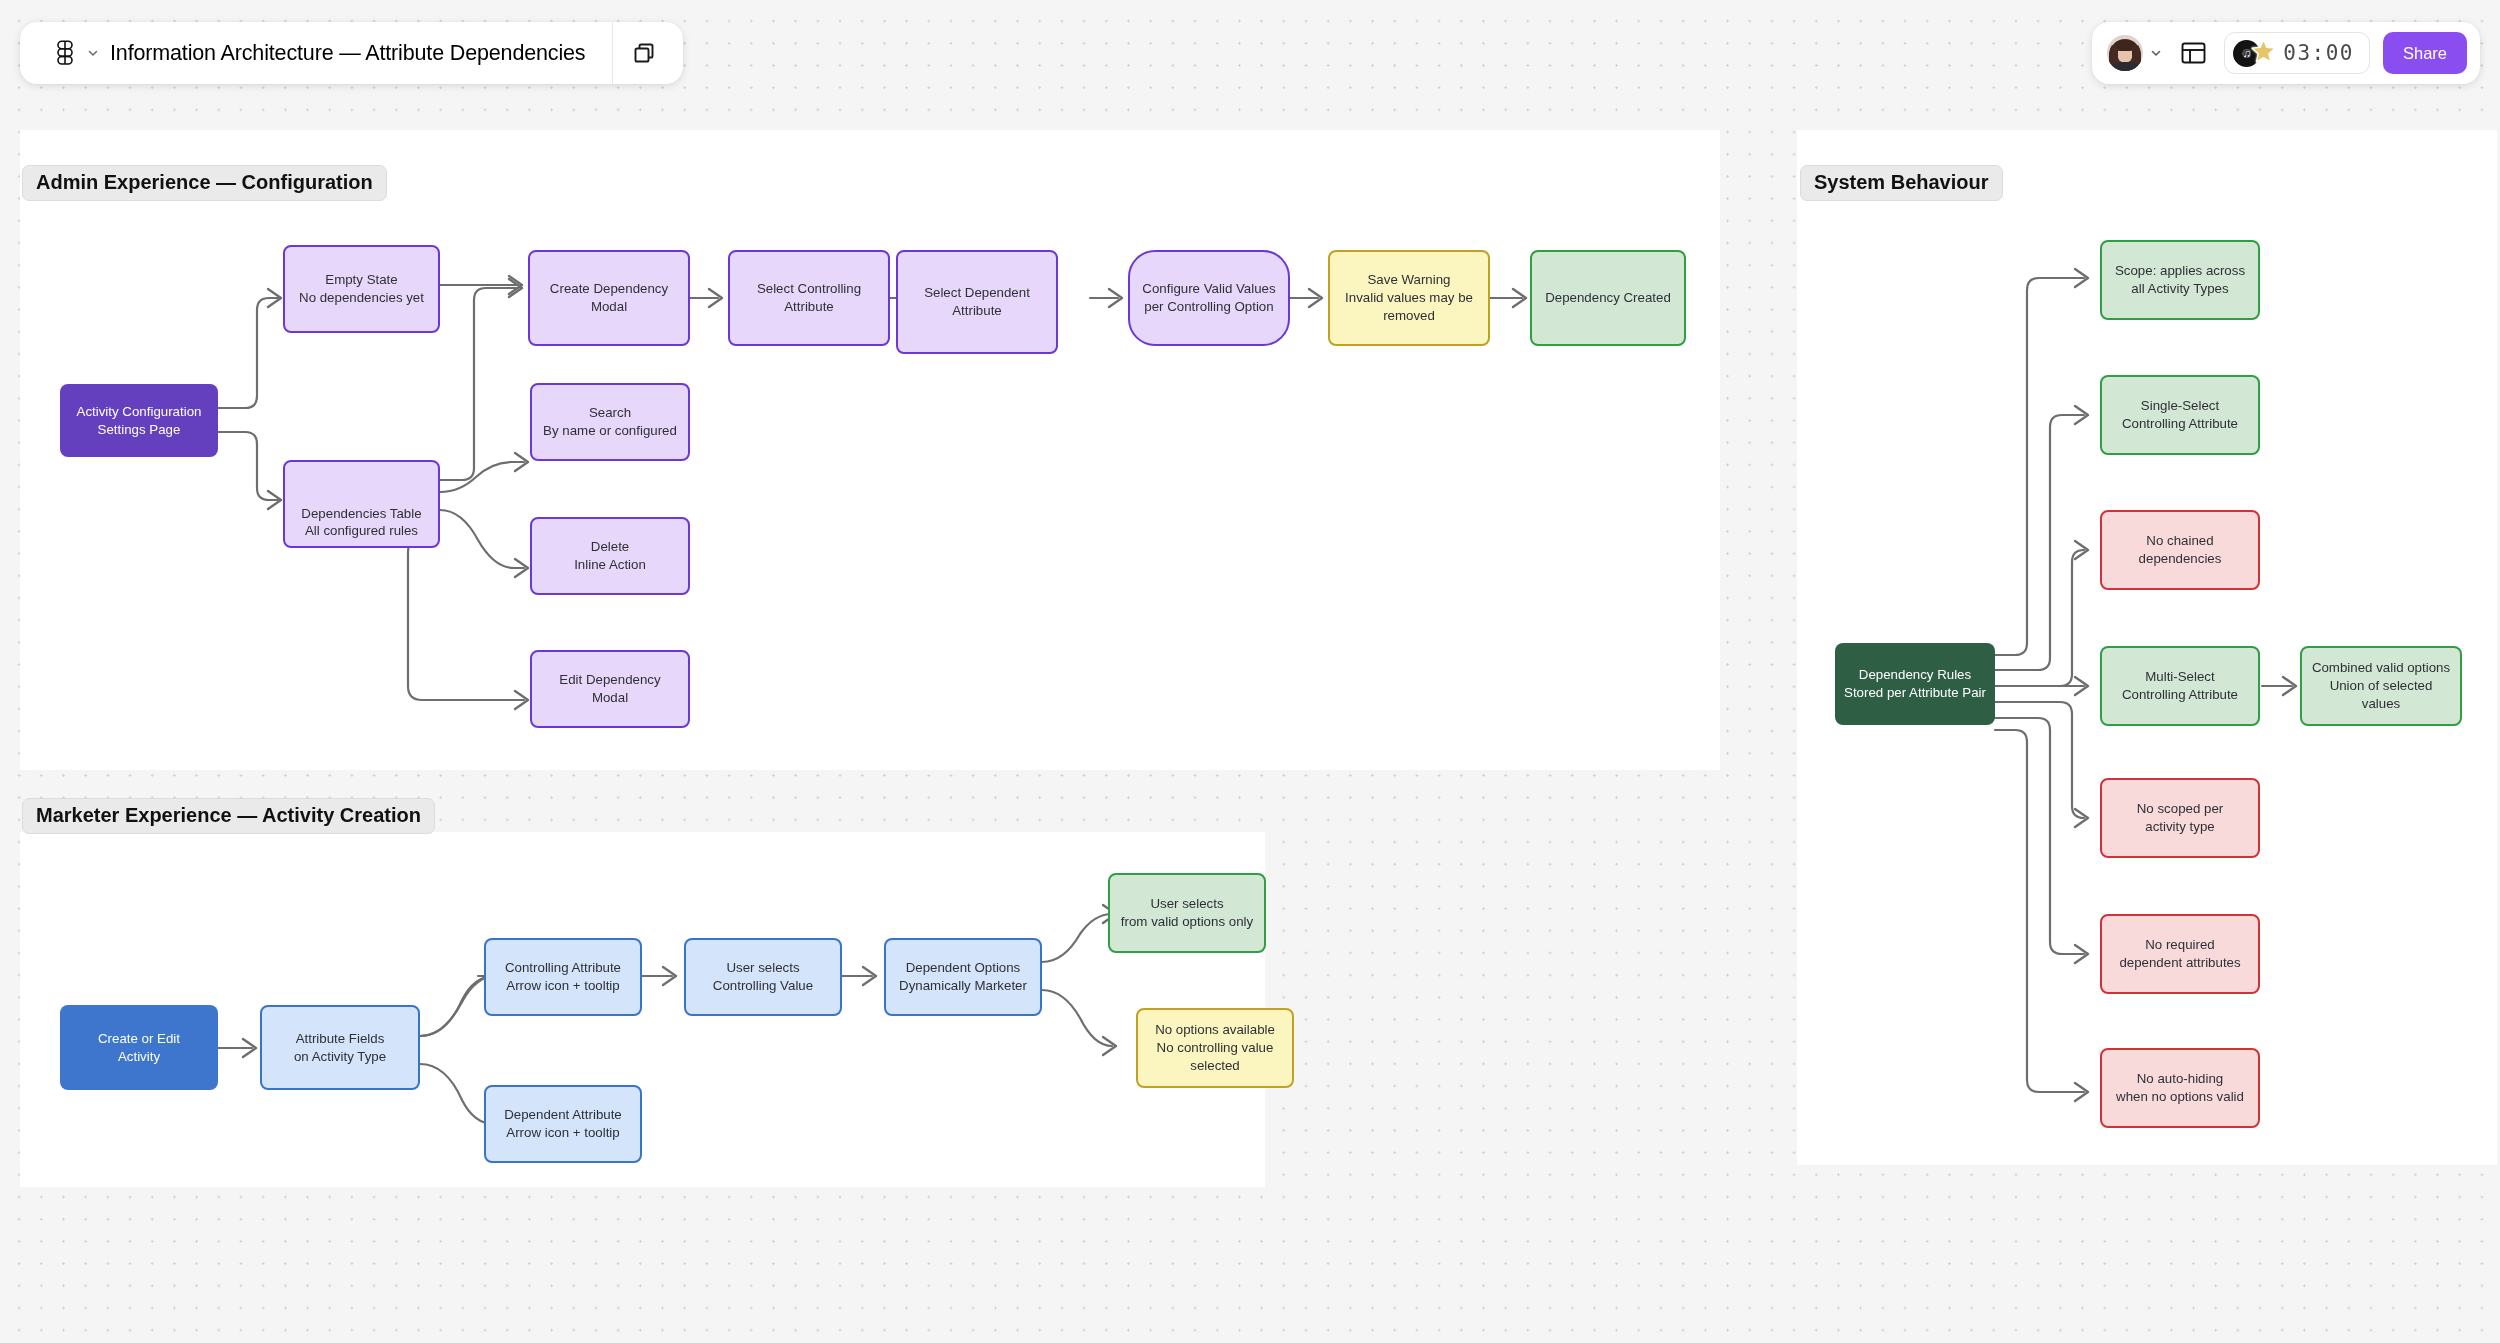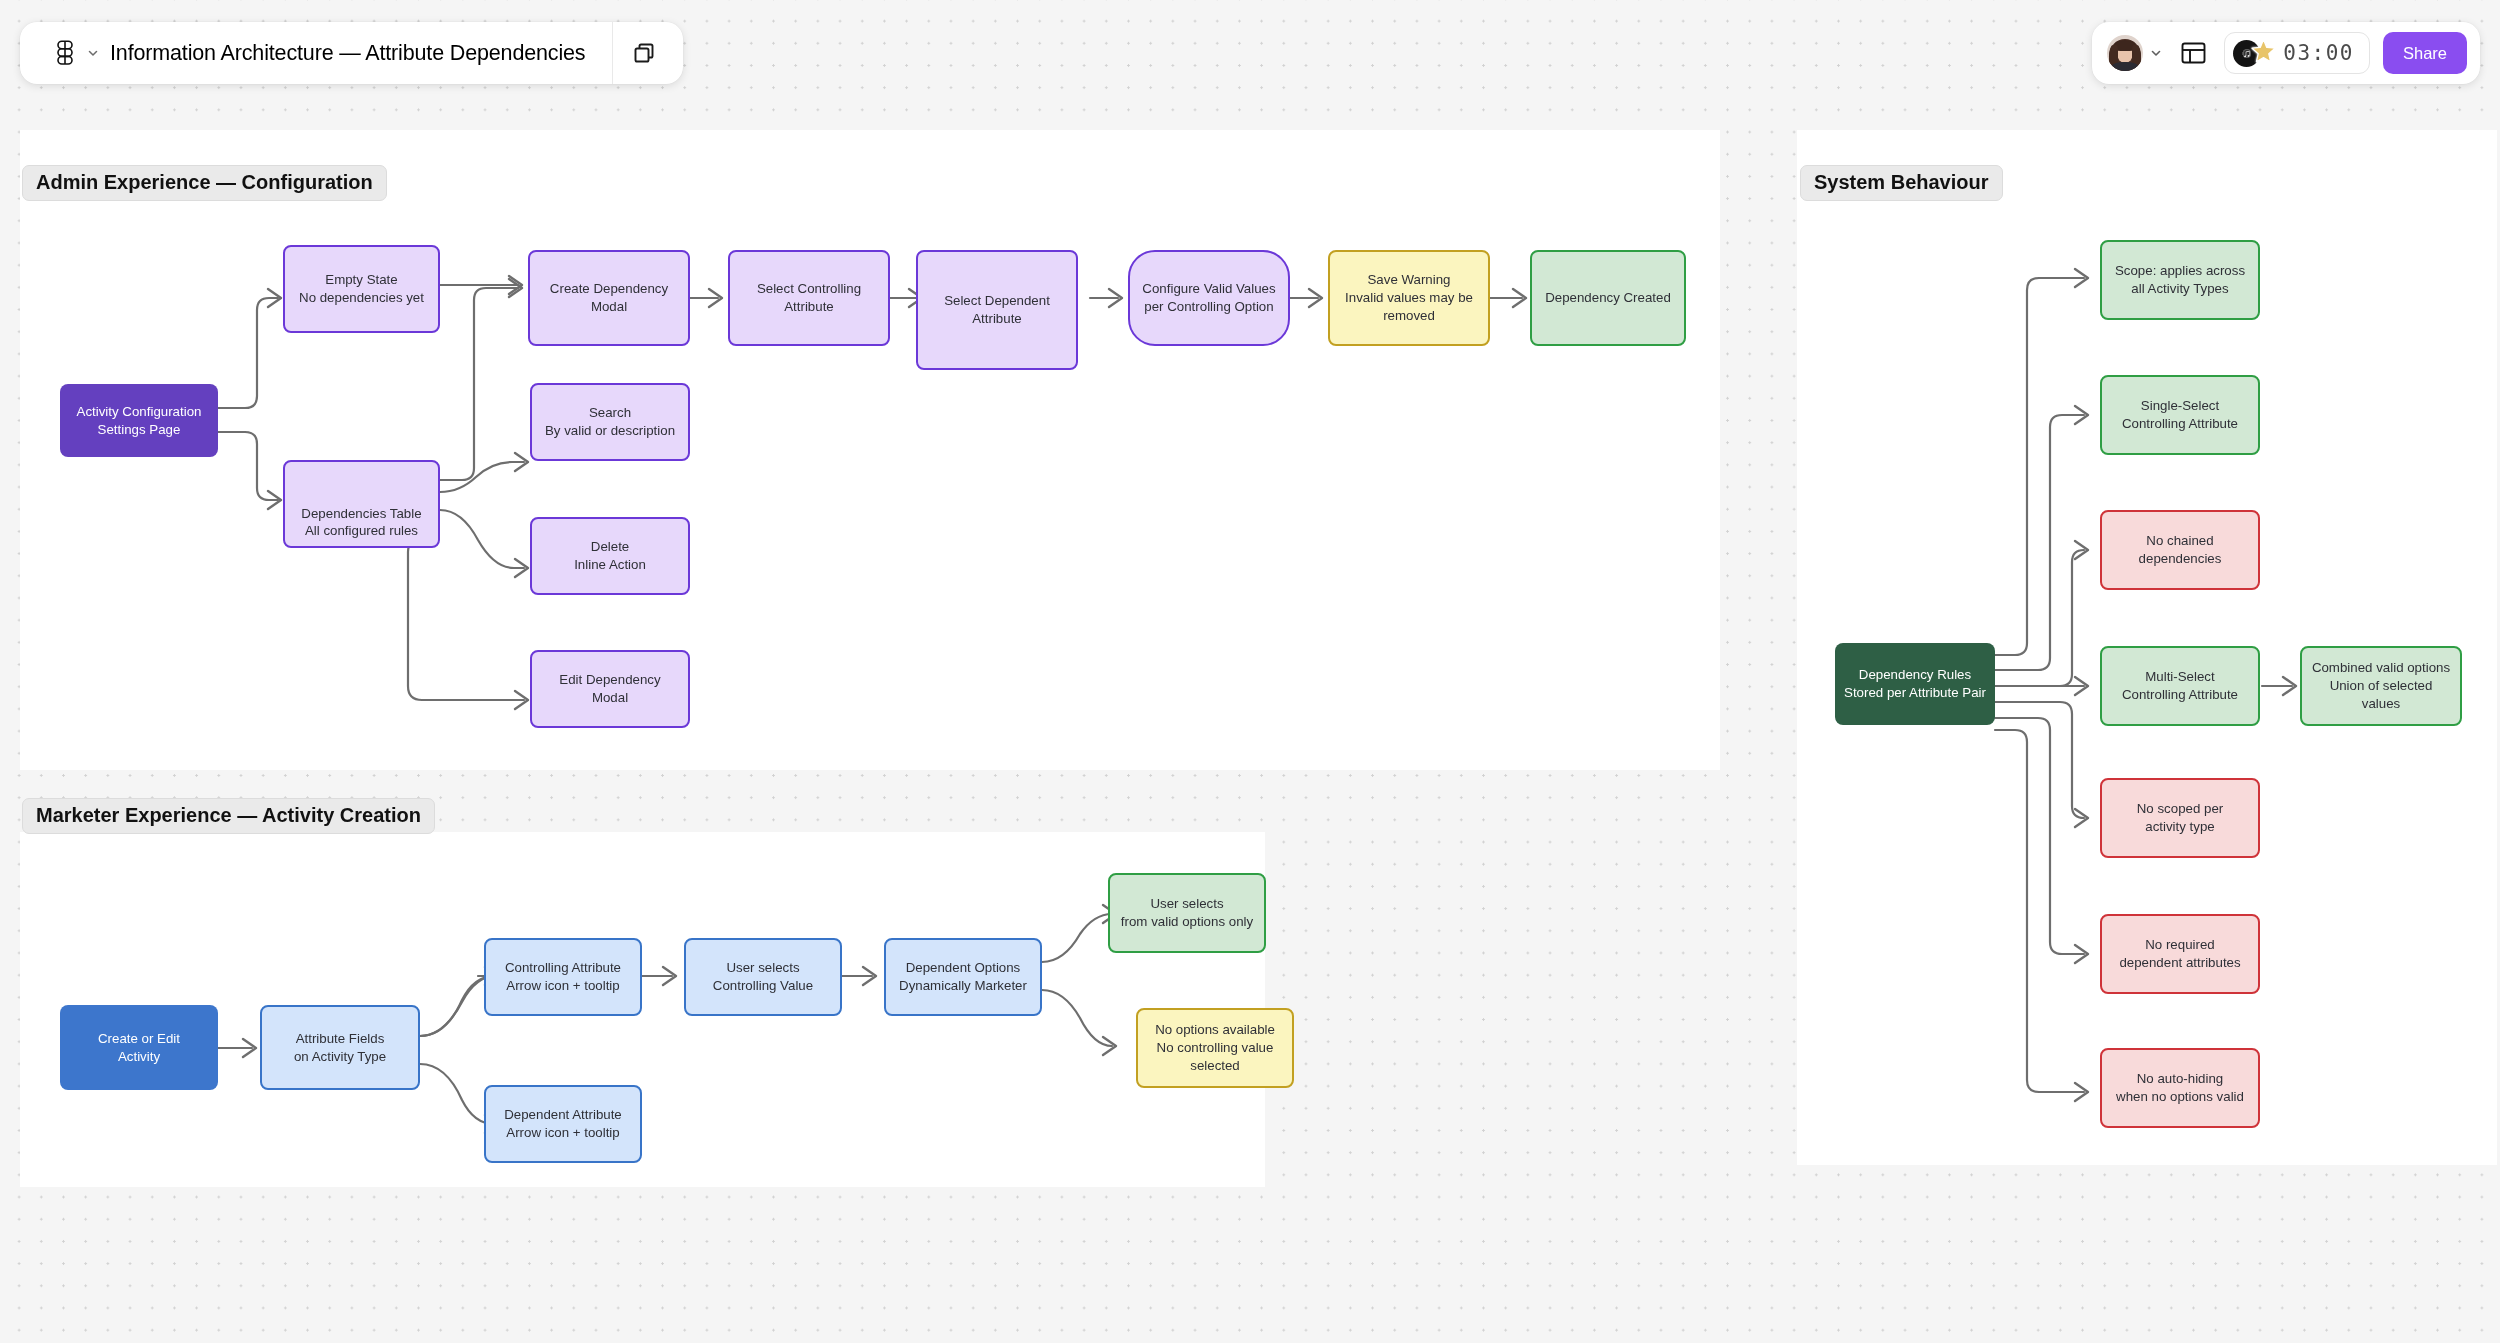--- a/index.html
+++ b/index.html
@@ -282,21 +282,21 @@
     </div>
   </div>
 
   <div class="node n-purple" style="left:728px; top:250px; width:162px; height:96px;">
     <div>
       <span>Select Controlling</span>
       <span>Attribute</span>
     </div>
   </div>
 
-  <div class="node n-purple" style="left:916px; top:250px; width:162px; height:120px;justify-content:center;">
+  <div class="node n-purple" style="left:896px; top:250px; width:162px; height:104px;justify-content:center;">
     <div>
       <span>Select Dependent</span>
       <span>Attribute</span>
     </div>
   </div>
 
   <div class="node n-purple" style="left:1128px; top:250px; width:162px; height:96px;border-radius:27px;">
     <div>
       <span>Configure Valid Values</span>
       <span>per Controlling Option</span>
@@ -312,21 +312,21 @@
 
   <div class="node n-green" style="left:1530px; top:250px; width:156px; height:96px;">
     <div>
       <span>Dependency Created</span>
     </div>
   </div>
 
   <div class="node n-purple" style="left:530px; top:383px; width:160px; height:78px;">
     <div>
       <span>Search</span>
-      <span>By valid or description</span>
+      <span>By name or configured</span>
     </div>
   </div>
 
   <div class="node n-purple" style="left:530px; top:517px; width:160px; height:78px;">
     <div>
       <span>Delete</span>
       <span>Inline Action</span>
     </div>
   </div>
 

